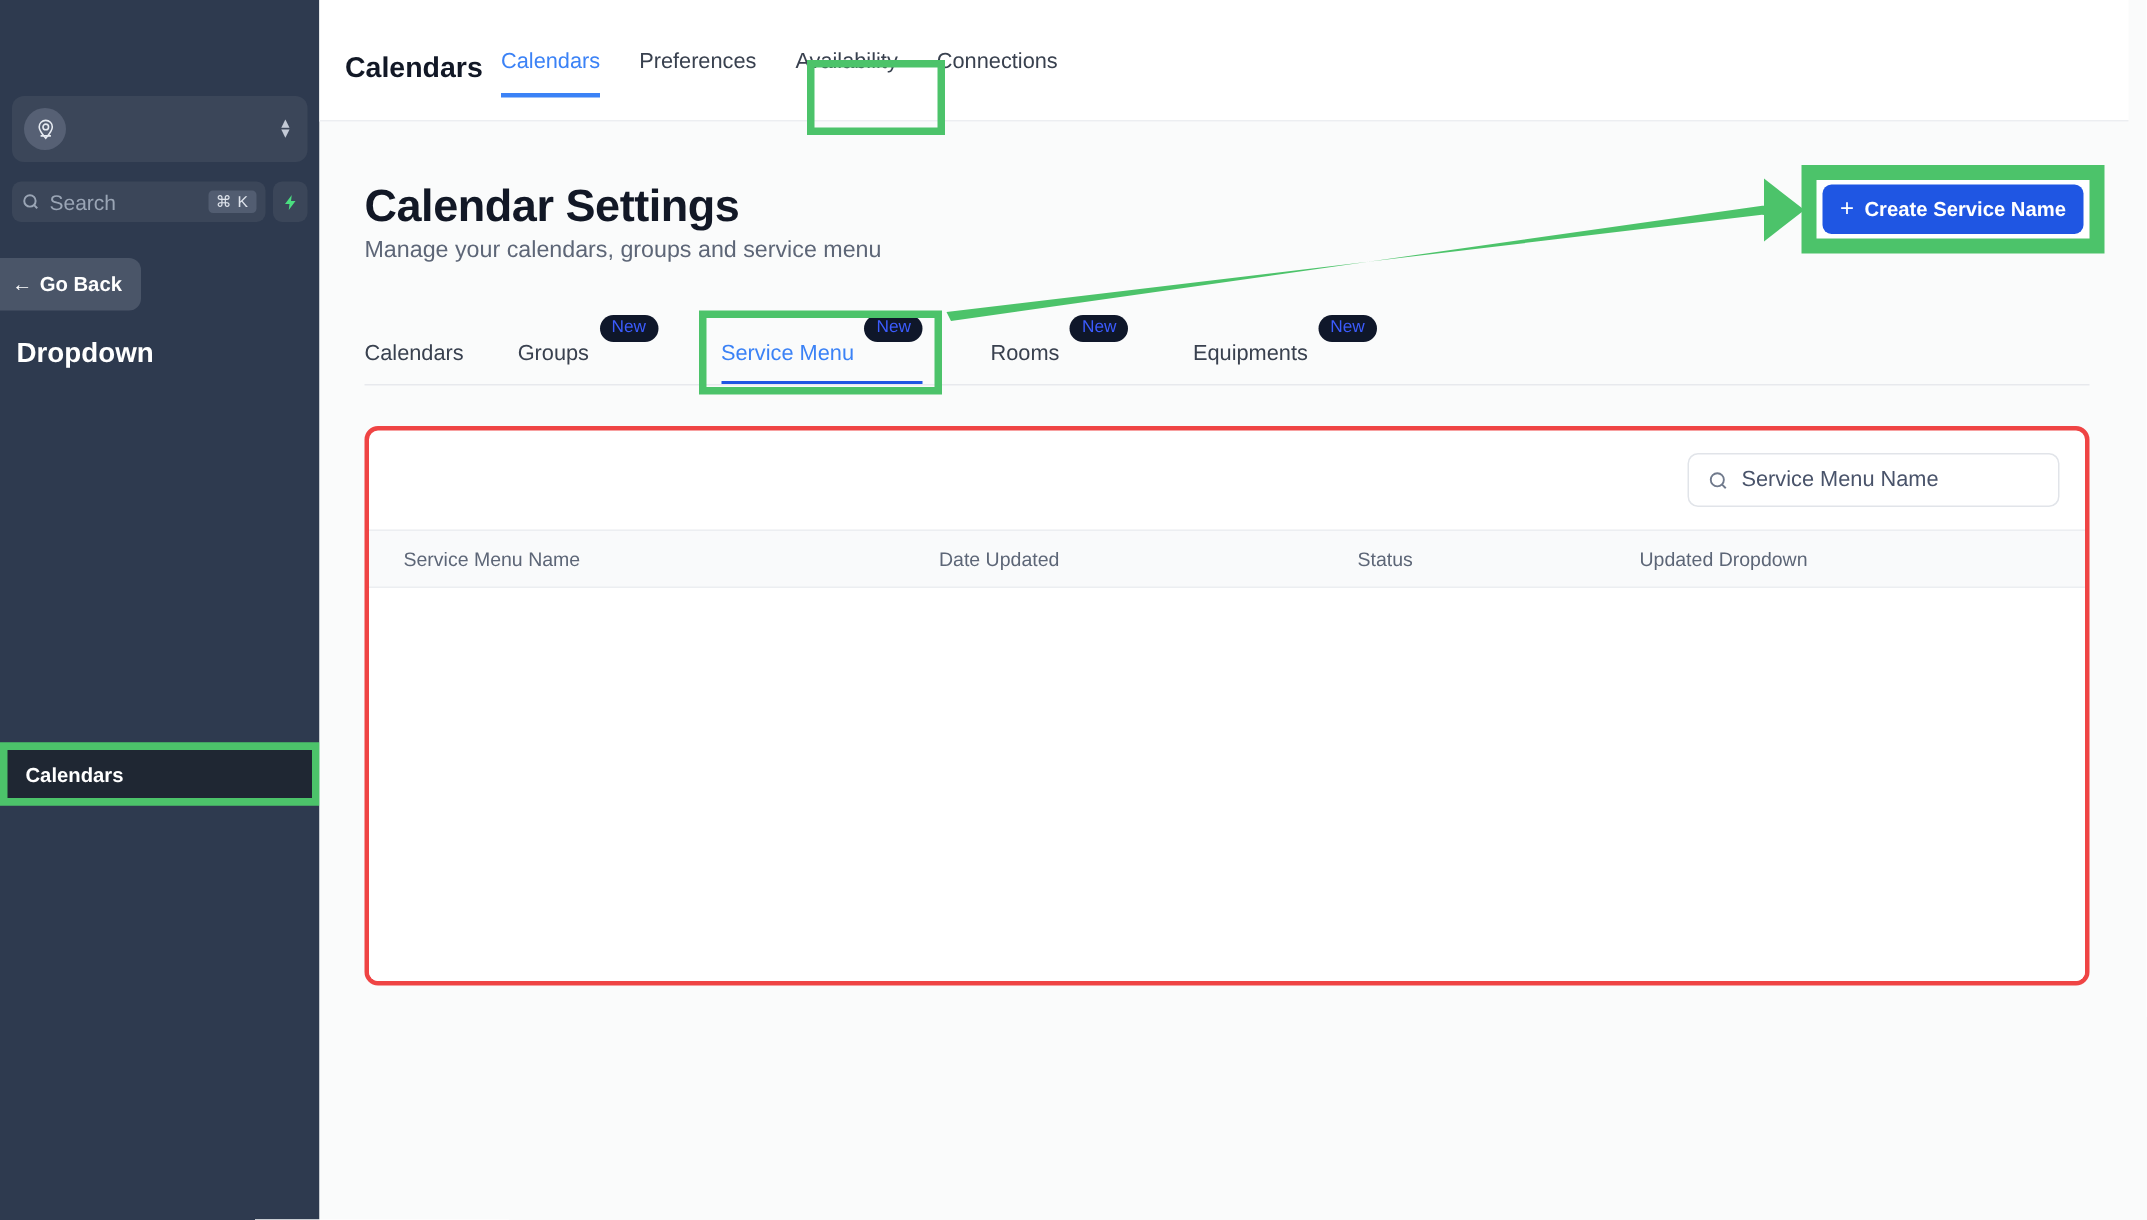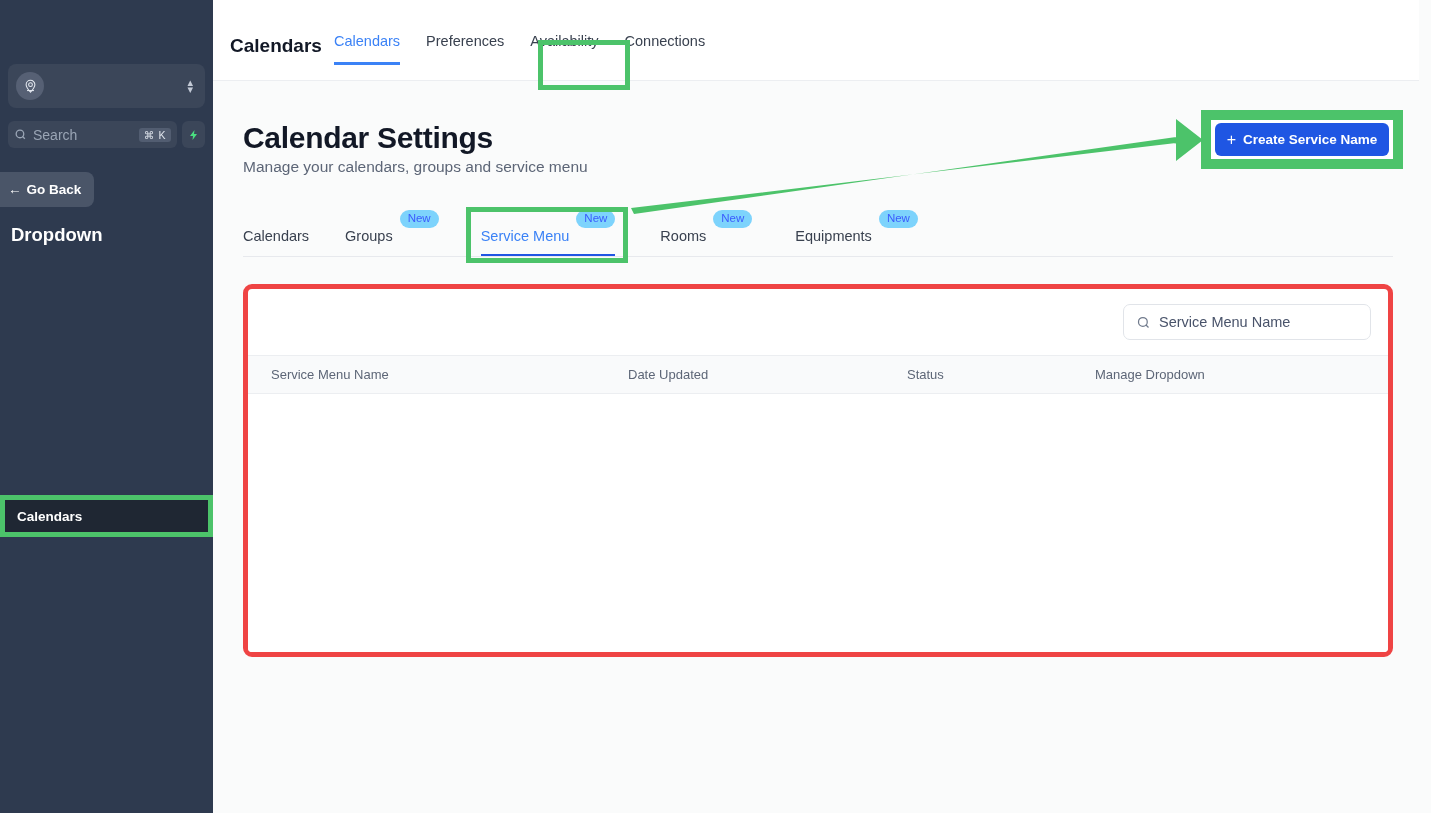--- a/index.html
+++ b/index.html
@@ -179,38 +179,38 @@
     height: 43px; white-space: nowrap;
   }
   .subtab .lbl { line-height: 1; padding-top: 4px; }
   .subtab.active .lbl { color: #3b82f6; }
   .subtab.active::after {
     content: ""; position: absolute;
     left: 0; right: 0; bottom: 0; height: 2.5px;
     background: #1f56e3;
   }
   .badge-new {
-    background: #7dd3fc; color: #3b5bfd;
+    background: #0f172a; color: #3b5bfd;
     font-size: 11.5px; border-radius: 10px;
     padding: 3px 8px; line-height: 1;
     align-self: flex-start; margin-top: -3px;
   }
   .subtab-hl {
     position: absolute; left: 253px; top: 207px;
     width: 162px; height: 56px;
     border: 5px solid #4cc36a;
     pointer-events: none;
   }
 
   
   .card {
     position: absolute; left: 30px; top: 284px;
     width: 1150px; height: 373px;
     background: #ffffff;
-    border: 5px solid #ef4444;
+    border: 3px solid #ef4444;
     border-radius: 9px;
     overflow: hidden;
   }
   .card-toolbar {
     height: 66px; display: flex; align-items: center;
     justify-content: flex-end; padding-right: 17px;
   }
   .search-field {
     width: 248px; height: 36px;
     border: 1px solid #e1e4e9;
@@ -358,21 +358,21 @@
           </svg>
           <span class="ph">Service Menu Name</span>
         </div>
       </div>
 
       <div class="table-head">
         <div class="table-head-inner">
           <div class="th th-1">Service Menu Name</div>
           <div class="th th-2">Date Updated</div>
           <div class="th th-3">Status</div>
-          <div class="th th-4">Manage Dropdown</div>
+          <div class="th th-4">Updated Dropdown</div>
         </div>
       </div>
 
       <div class="table-body"></div>
     </div>
 
   </div>
 </div>
 
 </body></html>

